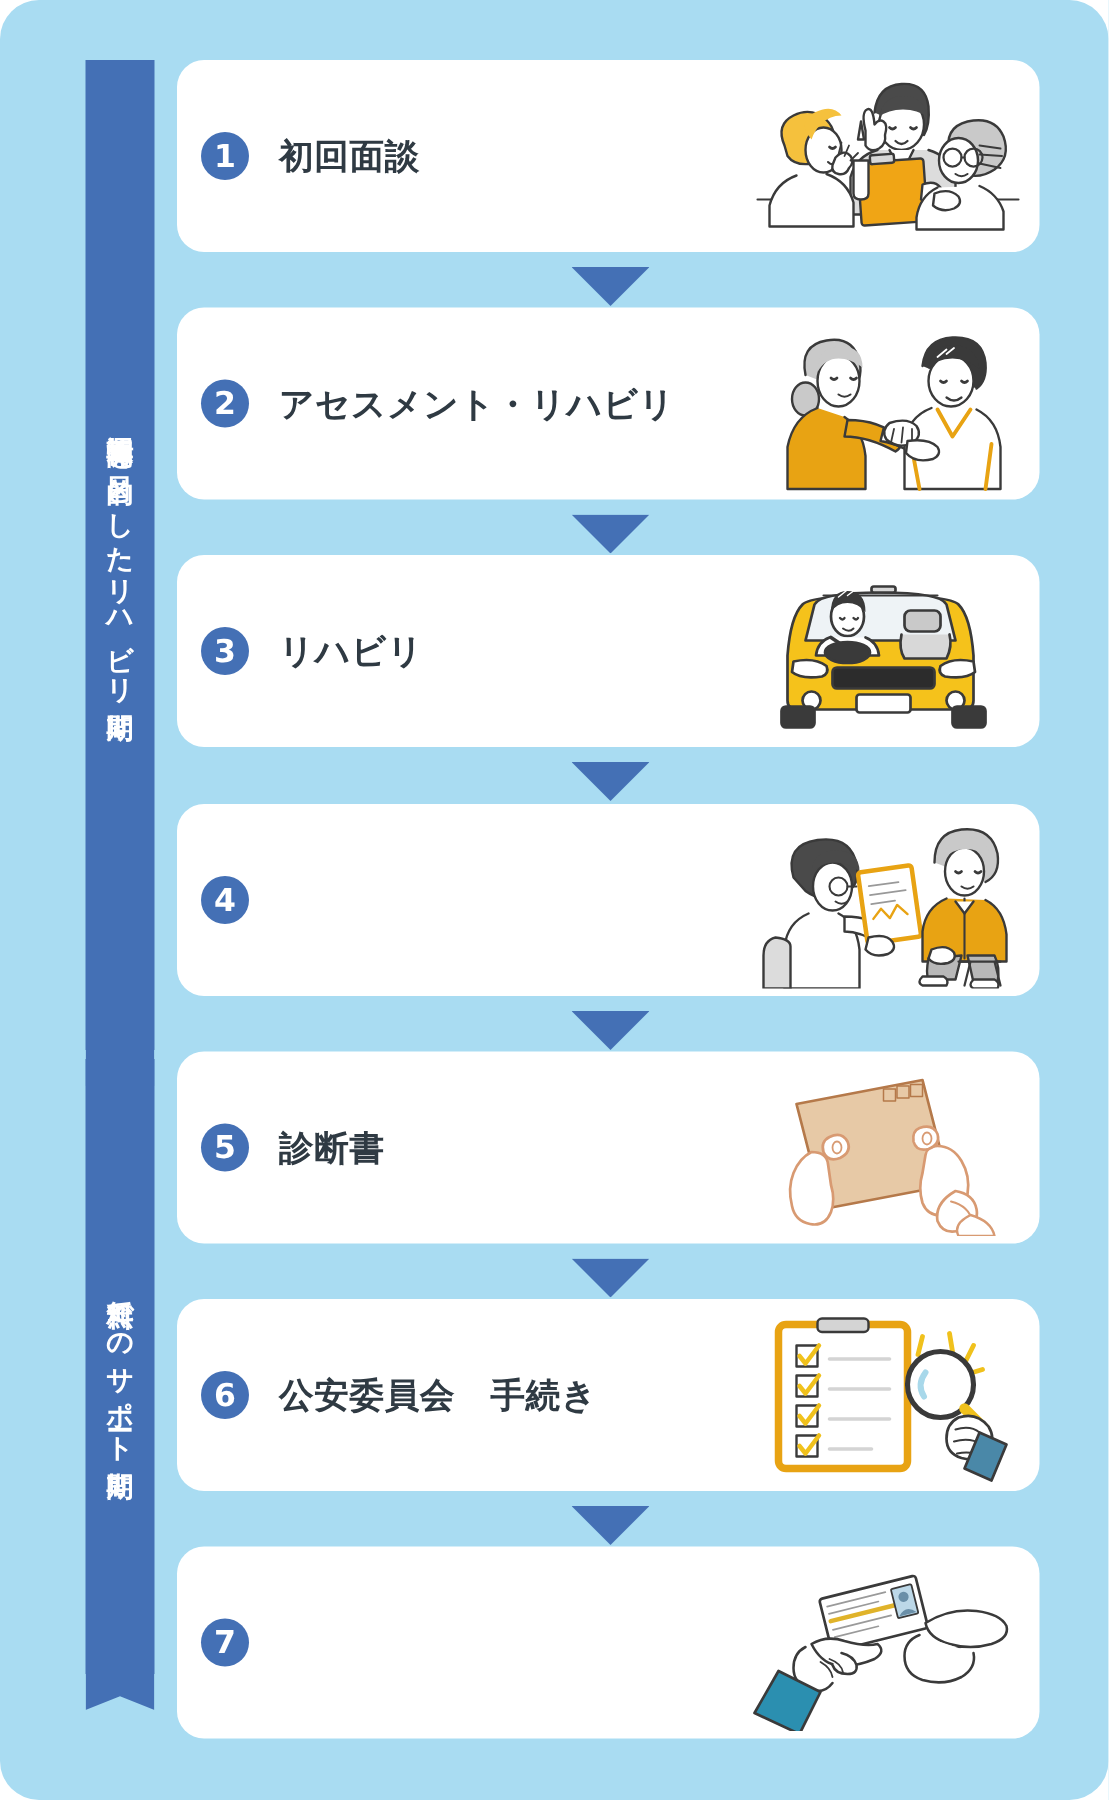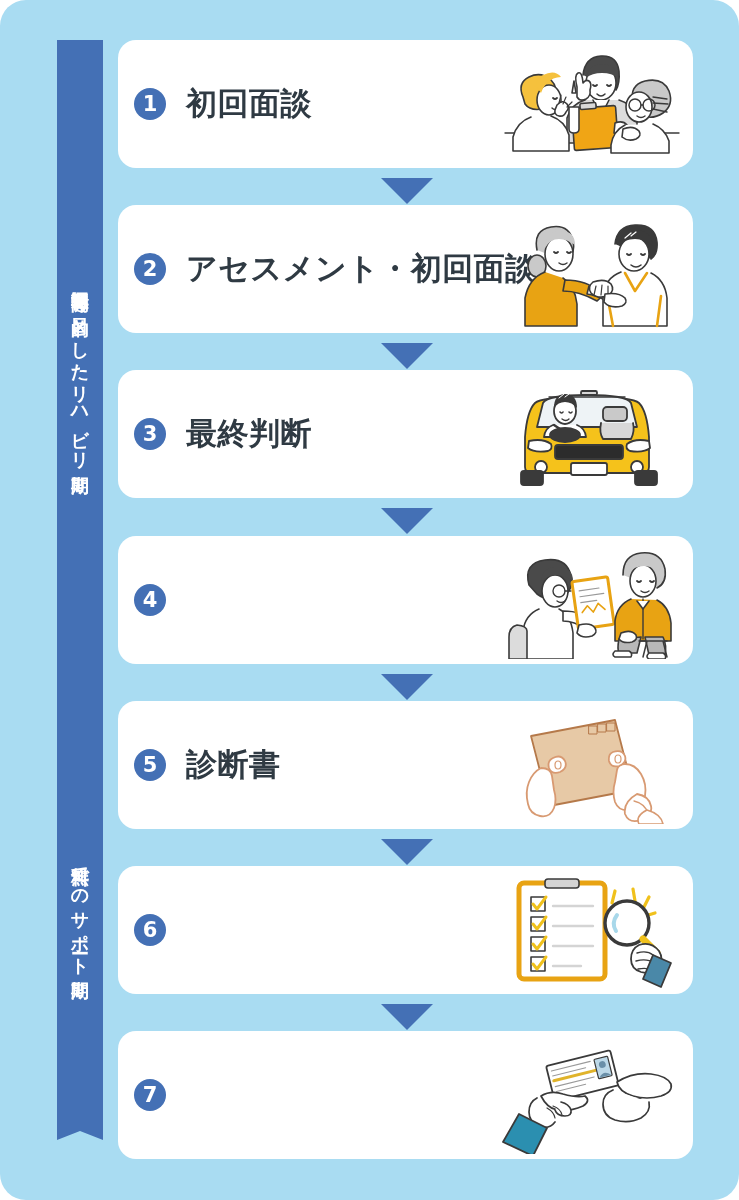--- a/index.html
+++ b/index.html
@@ -78,21 +78,21 @@
     font-size: 21px;
     font-weight: 700;
     line-height: 32px;
     text-align: center;
     font-family: "DejaVu Sans", sans-serif;
   }
   .step-label {
     flex: 0 0 auto;
     margin-left: 20px;
     color: #2f3a43;
-    font-size: 31px;
+    font-size: 23px;
     font-weight: 700;
     letter-spacing: 0.5px;
     white-space: pre;
   }
   .step-art {
     position: absolute;
     right: 6px;
     top: 50%;
     transform: translateY(-50%);
     width: 190px;
@@ -178,21 +178,21 @@
 
         <path d="M126 84 q10-4 16 2 q3 5-3 8 q-8 3-14-2z" fill="#fff"></path>
       </g>
     </svg>
   </div>
 
   <div class="connector-arrow" style="top:178px"></div>
 
   <div class="step-card" style="top:205px">
     <div class="step-badge">2</div>
-    <div class="step-label">アセスメント・初回面談</div>
+    <div class="step-label">アセスメント・リハビリ</div>
     <svg class="step-art" viewBox="0 0 190 118">
       <g fill="none" stroke="#3a3a3a" stroke-width="1.6" stroke-linecap="round" stroke-linejoin="round">
 
         <path d="M40 40 q-4-20 14-23 q18-3 22 14 q3 14-8 20" fill="#c9c9c9" stroke="#3a3a3a"></path>
         <ellipse cx="62" cy="44" rx="14" ry="17" fill="#fff"></ellipse>
         <path d="M48 38 q0-16 14-17 q16-1 16 14 q-8-6-16-6 q-9 0-14 9z" fill="#c9c9c9" stroke="none"></path>
 
         <ellipse cx="40" cy="56" rx="9" ry="11" fill="#c9c9c9"></ellipse>
         <path d="M57 42 q2 2 4 0 M70 42 q2 2 4 0" stroke-width="1.8"></path>
         <path d="M62 53 q4 3 8 0" stroke-width="1.4"></path>
@@ -219,21 +219,21 @@
         <path d="M99 76 l-2 9 M105 75 l-1 10 M111 76 l0 9" stroke-width="1.2"></path>
         <path d="M108 84 q14-2 20 4 q3 5-3 8 q-12 3-18-4z" fill="#fff"></path>
       </g>
     </svg>
   </div>
 
   <div class="connector-arrow" style="top:343px"></div>
 
   <div class="step-card" style="top:370px">
     <div class="step-badge">3</div>
-    <div class="step-label">最終判断</div>
+    <div class="step-label">リハビリ</div>
     <svg class="step-art" viewBox="0 0 190 118">
       <g stroke="#3a3a3a" stroke-width="1.8" stroke-linecap="round" stroke-linejoin="round">
 
         <path d="M28 62 q2-26 10-34 q6-6 52-6 q46 0 52 6 q8 8 10 34 v30 q0 6-7 6 H35 q-7 0-7-6z" fill="#f5c21b"></path>
 
         <path d="M46 28 q4-8 44-8 q40 0 44 8 l6 24 H40z" fill="#eef3f6"></path>
 
         <path d="M52 22 h76" fill="none" stroke-width="1.4"></path>
         <rect x="84" y="16" width="16" height="4" rx="1.5" fill="#d8d8d8"></rect>
 
@@ -353,20 +353,21 @@
 
         <path d="M150 104 q14 4 16 14 h-24 q-4-8 8-14z" fill="#fff" stroke="#d89a72" stroke-width="1.6"></path>
       </g>
     </svg>
   </div>
 
   <div class="connector-arrow" style="top:839px"></div>
 
   <div class="step-card" style="top:866px">
     <div class="step-badge">6</div>
+    <div class="step-label">公安委員会　手続き</div>
     <svg class="step-art" viewBox="0 0 190 118">
       <g stroke-linecap="round" stroke-linejoin="round">
 
         <rect x="22" y="12" width="86" height="96" rx="5" fill="#fff" stroke="#e8a313" stroke-width="5"></rect>
         <rect x="48" y="8" width="34" height="9" rx="3" fill="#d4d4d4" stroke="#3a3a3a" stroke-width="1.6"></rect>
 
         <g>
           <rect x="34" y="26" width="14" height="14" fill="none" stroke="#3a3a3a" stroke-width="1.6"></rect>
           <path d="M36 33 l4 5 l9 -12" fill="none" stroke="#f0c11c" stroke-width="3"></path>
           <path d="M56 35 h40" stroke="#d4d4d4" stroke-width="2.4"></path>

